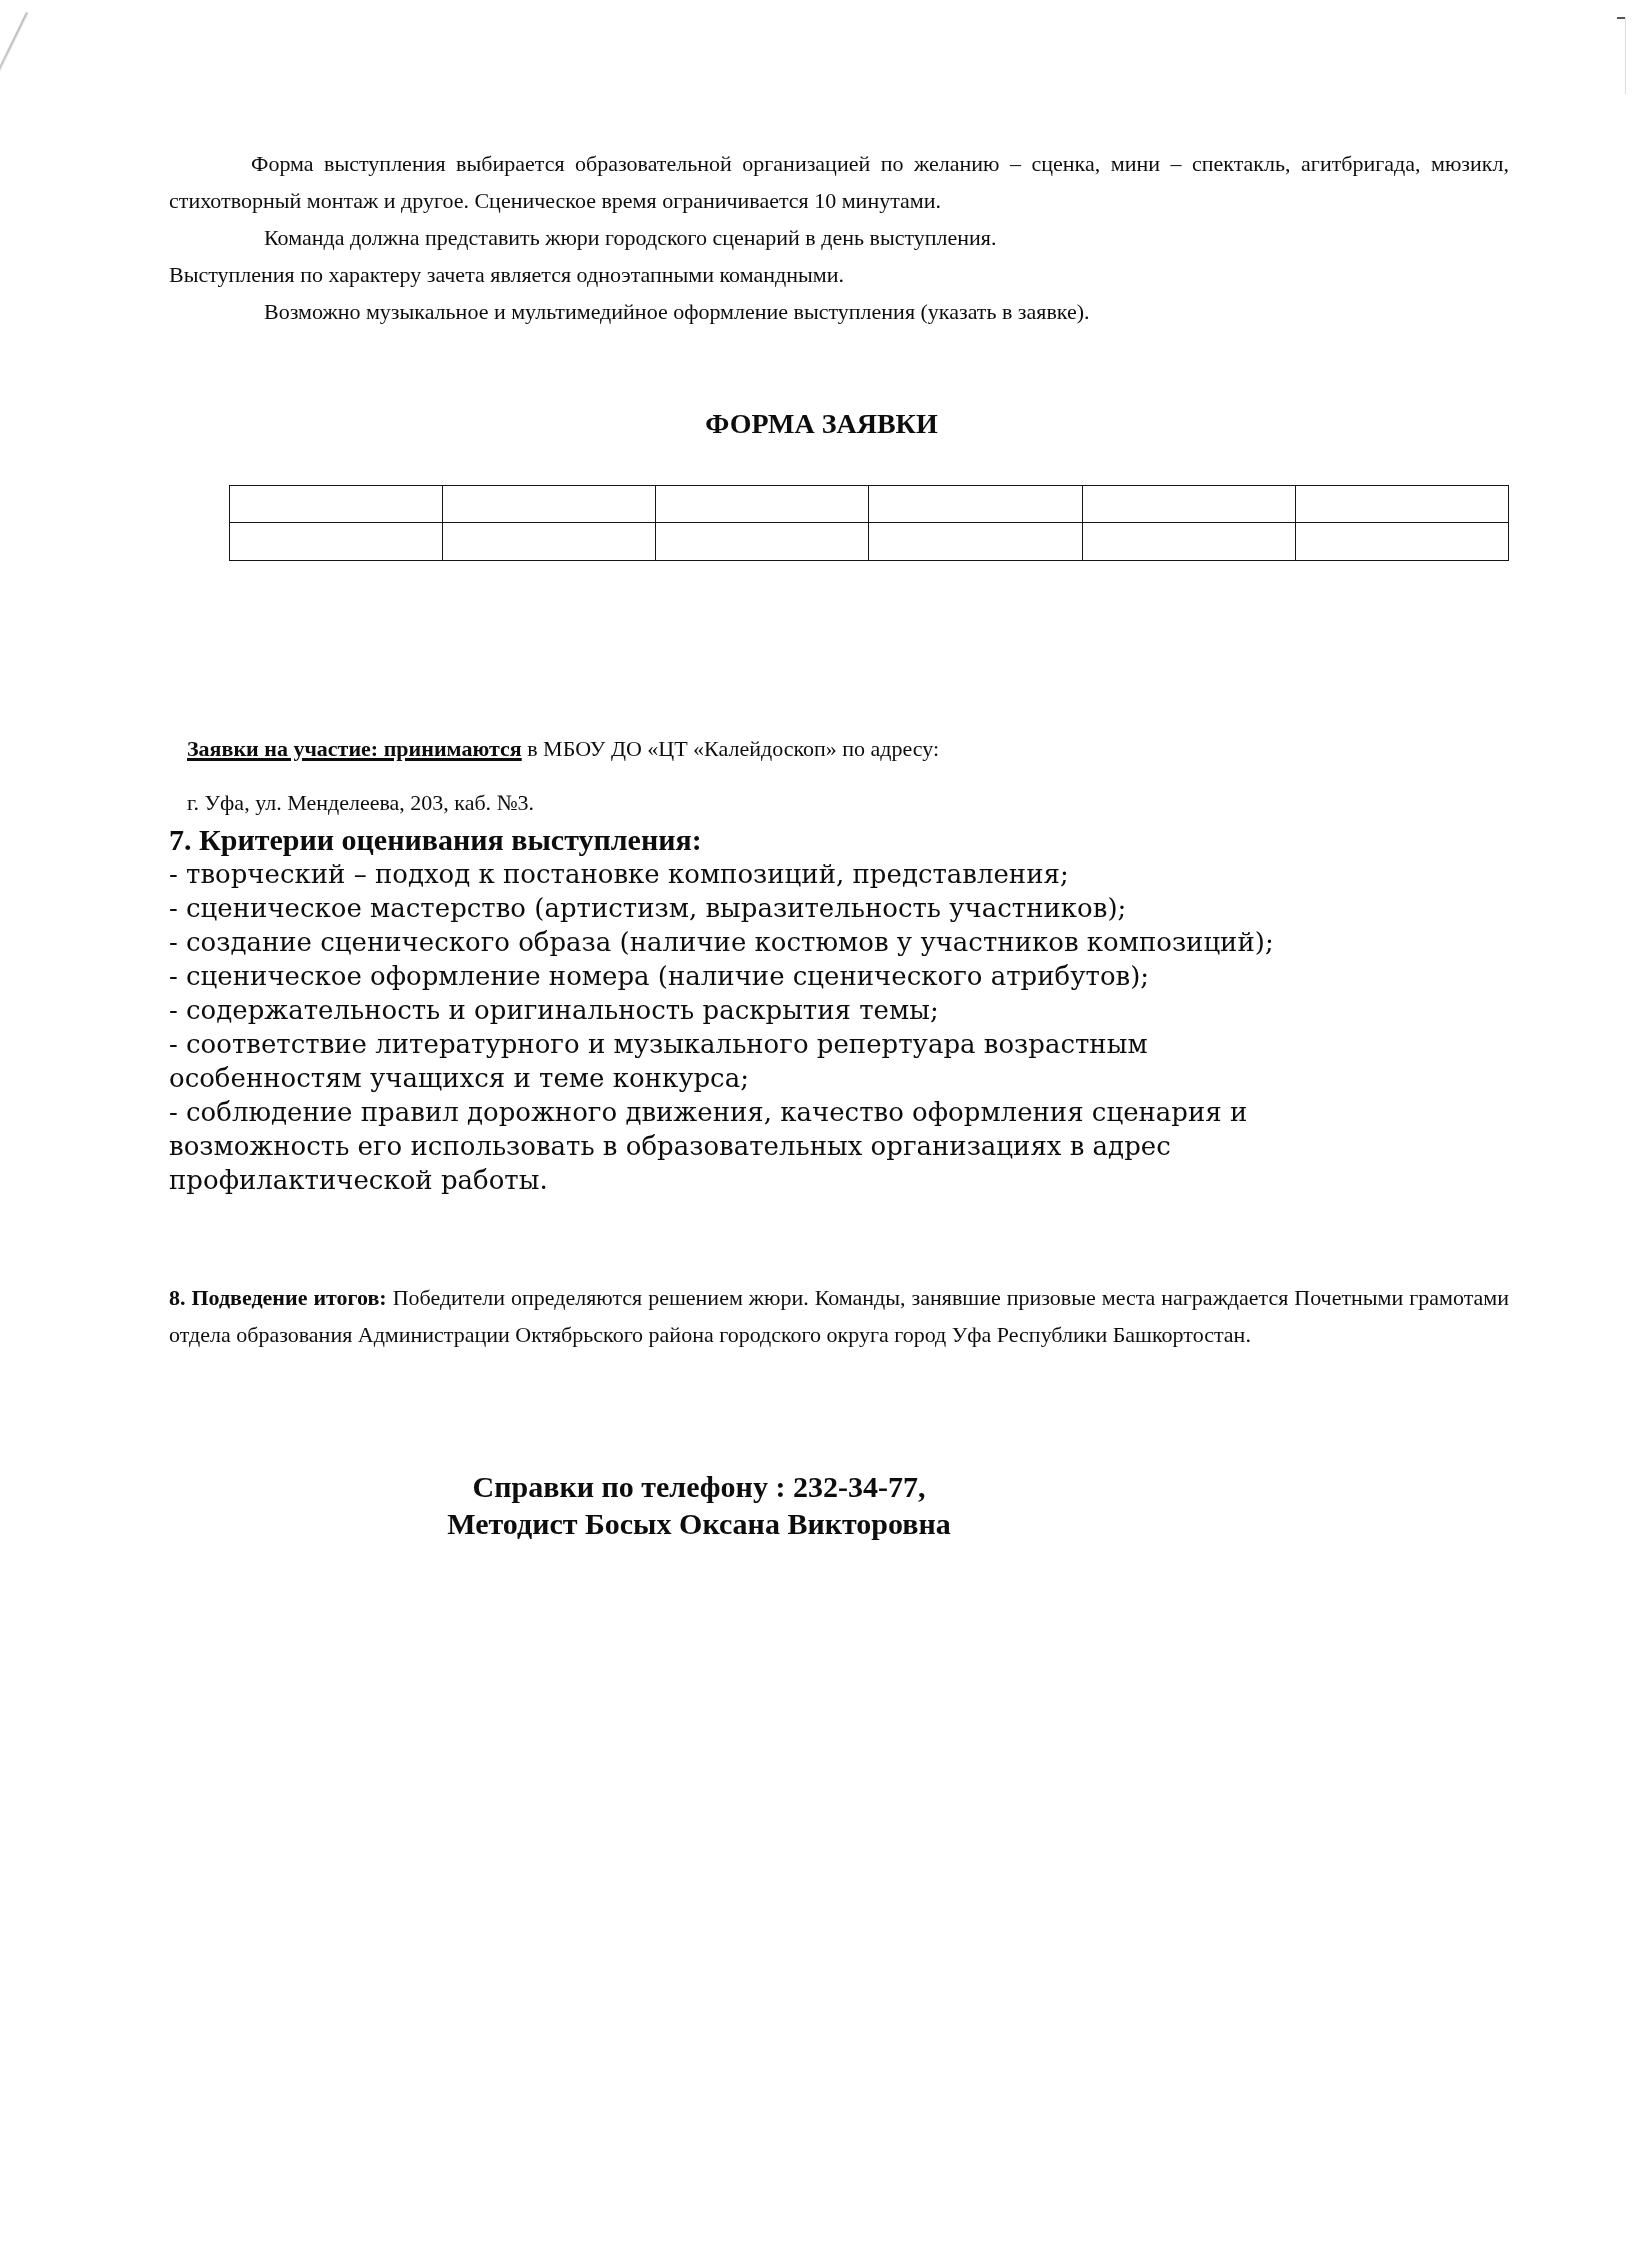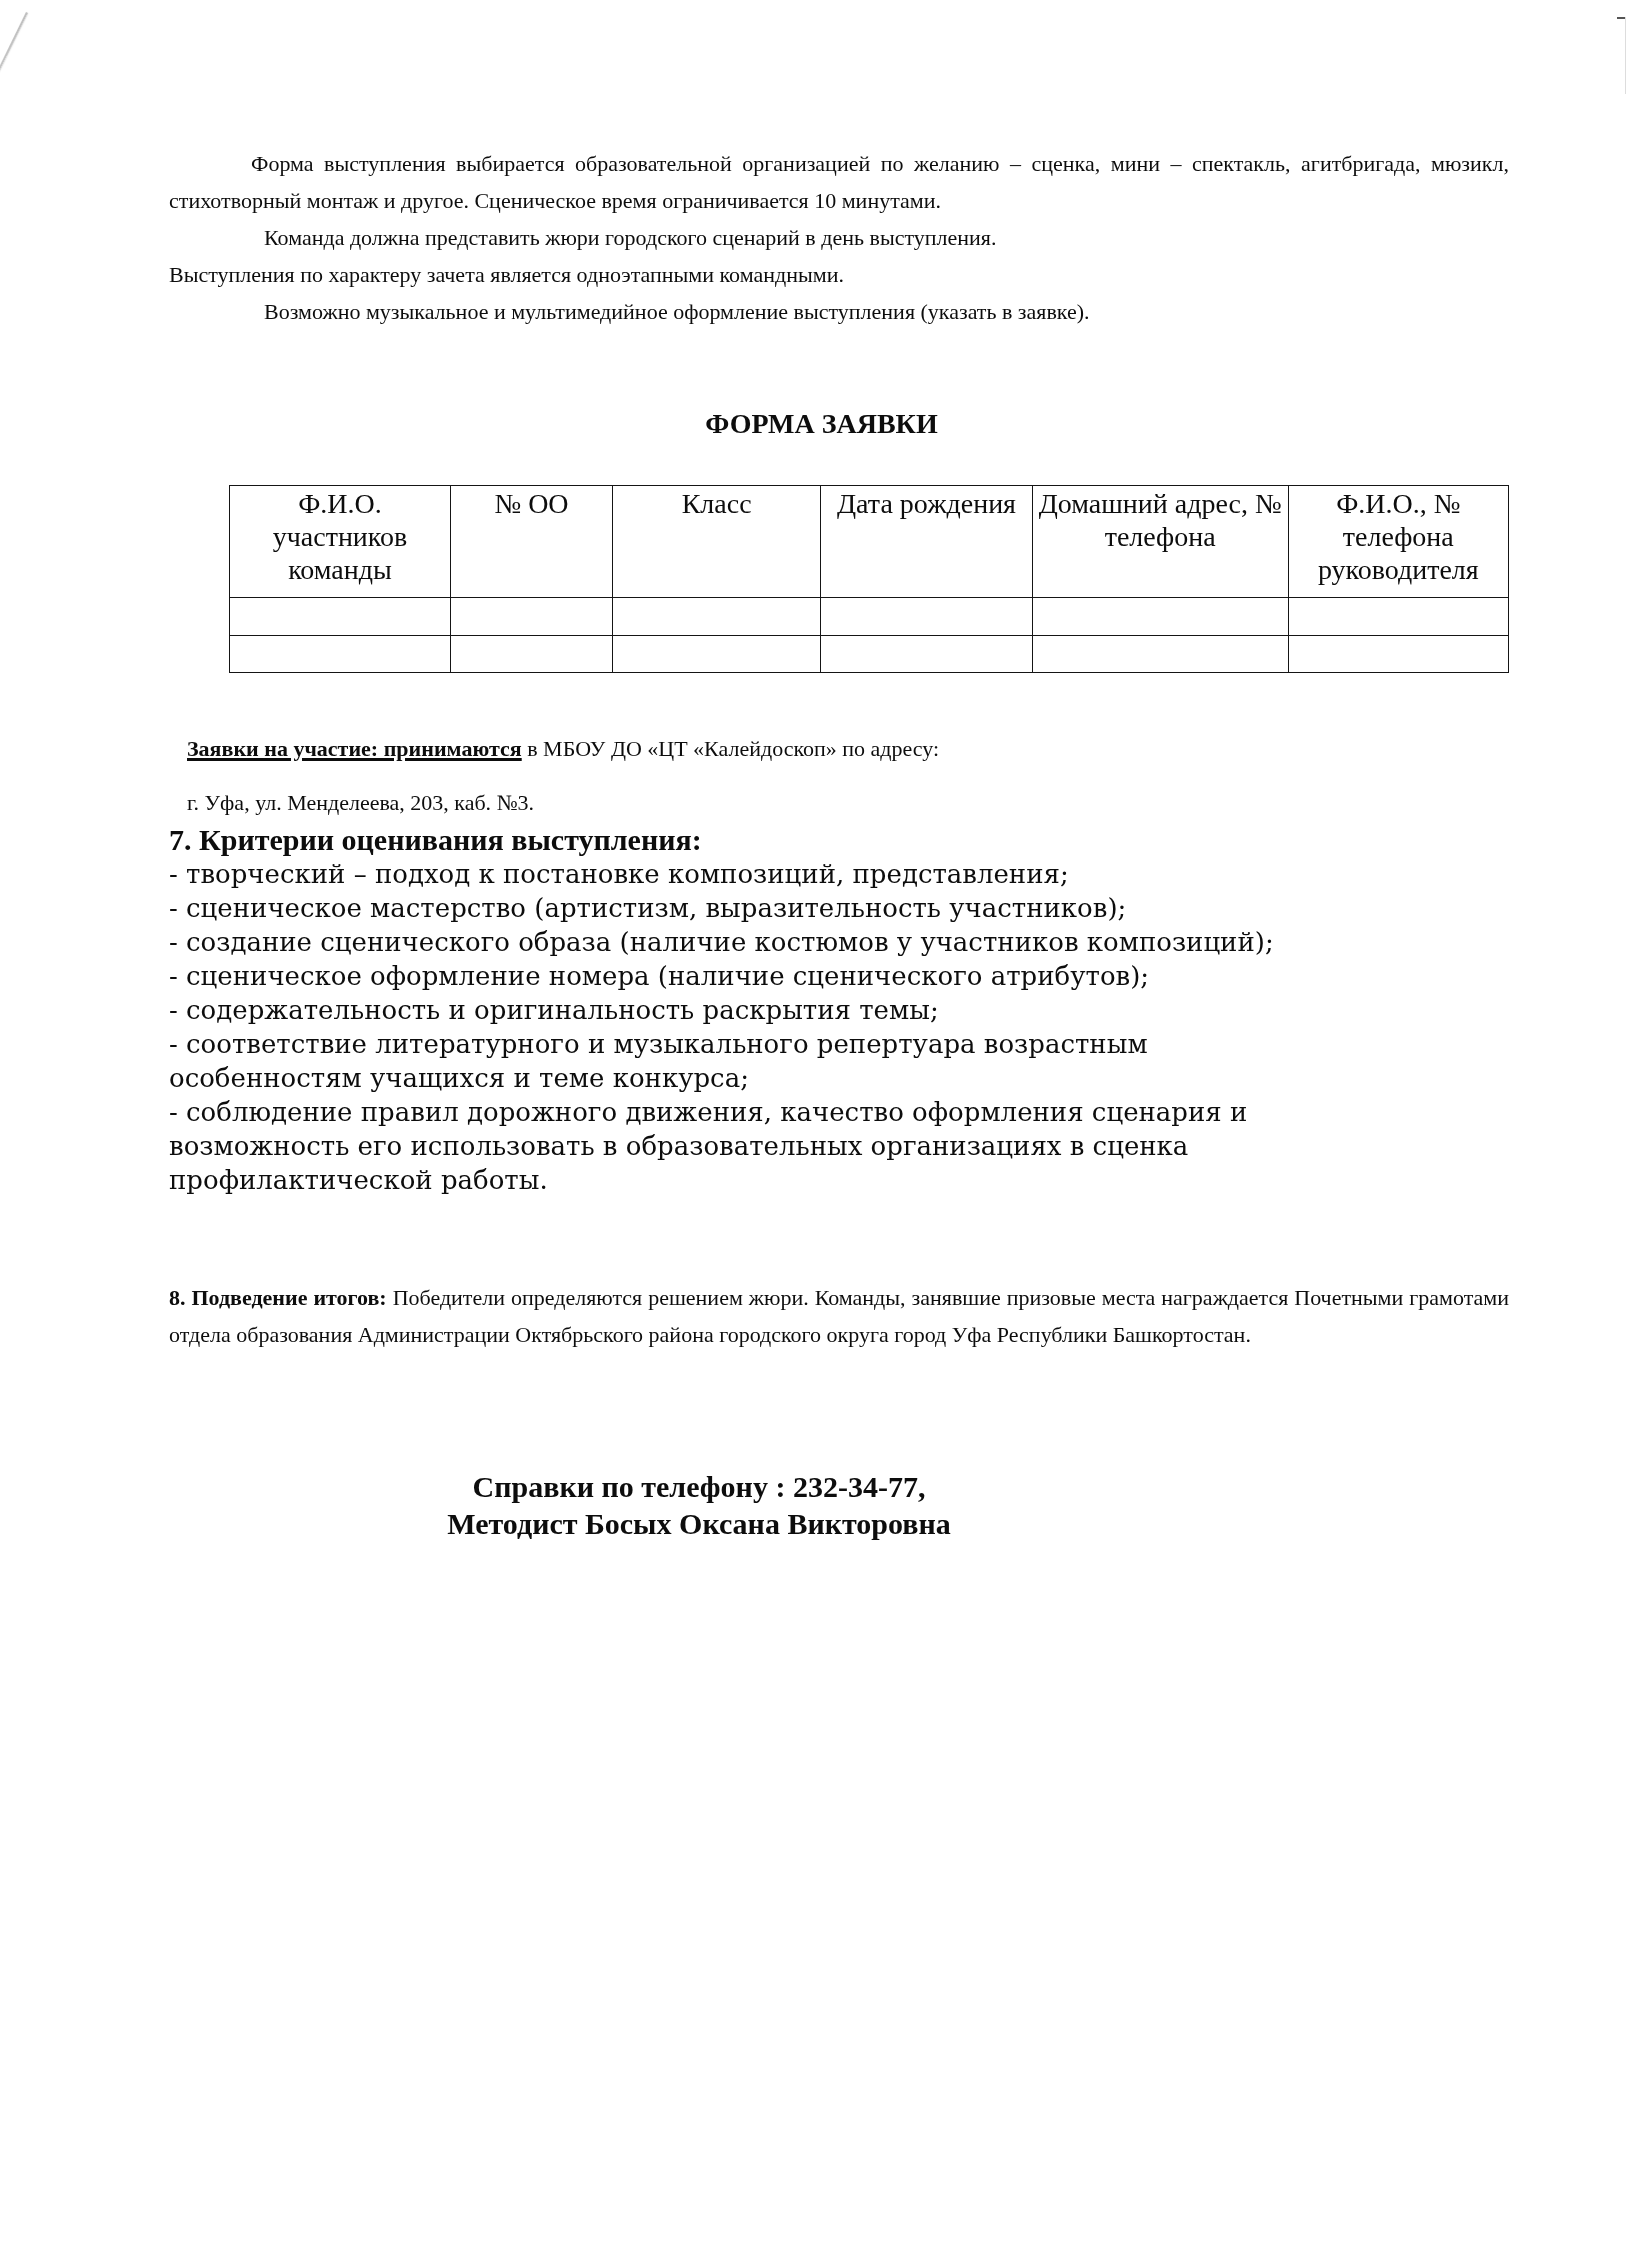--- a/index.html
+++ b/index.html
@@ -89,28 +89,20 @@
     <p class="just indent">Форма выступления выбирается образовательной организацией по желанию – сценка, мини – спектакль, агитбригада, мюзикл, стихотворный монтаж и другое. Сценическое время ограничивается 10 минутами.</p>
     <p class="indent2">Команда должна представить жюри городского сценарий в день выступления.</p>
     <p>Выступления по характеру зачета является одноэтапными командными.</p>
     <p class="indent2">Возможно музыкальное и мультимедийное оформление выступления (указать в заявке).</p>
   </div>
 
   <div id="form-title">ФОРМА ЗАЯВКИ</div>
 
   <table class="app-table">
     <tbody>
-        <tr class="head">
-      <th class="c1">Ф.И.О. участников команды</th>
-      <th class="c2">№ ОО</th>
-      <th class="c3">Класс</th>
-      <th class="c4">Дата рождения</th>
-      <th class="c5">Домашний адрес, № телефона</th>
-      <th class="c6">Ф.И.О., № телефона руководителя</th>
-    </tr>
     <tr class="body">
       <td></td>
       <td></td>
       <td></td>
       <td></td>
       <td></td>
       <td></td>
     </tr>
     <tr class="body">
       <td></td>
@@ -131,21 +123,21 @@
   <div id="criteria">
     <p class="head">7. Критерии оценивания выступления:</p>
     <p>- творческий – подход к постановке композиций, представления;</p>
     <p>- сценическое мастерство (артистизм, выразительность участников);</p>
     <p>- создание сценического образа (наличие костюмов у участников композиций);</p>
     <p>- сценическое оформление номера (наличие сценического атрибутов);</p>
     <p>- содержательность и оригинальность раскрытия темы;</p>
     <p>- соответствие литературного и музыкального репертуара возрастным</p>
     <p>особенностям учащихся и теме конкурса;</p>
     <p>- соблюдение правил дорожного движения, качество оформления сценария и</p>
-    <p>возможность его использовать в образовательных организациях в сценка</p>
+    <p>возможность его использовать в образовательных организациях в адрес</p>
     <p>профилактической работы.</p>
   </div>
 
   <div id="summary" class="text just">
     <p><span class="sum-lead">8. Подведение итогов:</span><span> Победители определяются решением жюри. Команды, занявшие призовые места награждается Почетными грамотами отдела образования Администрации Октябрьского района городского округа город Уфа Республики Башкортостан.</span></p>
   </div>
 
   <div id="contacts">
     <p>Справки по телефону : 232-34-77,</p>
     <p>Методист Босых Оксана Викторовна</p>

